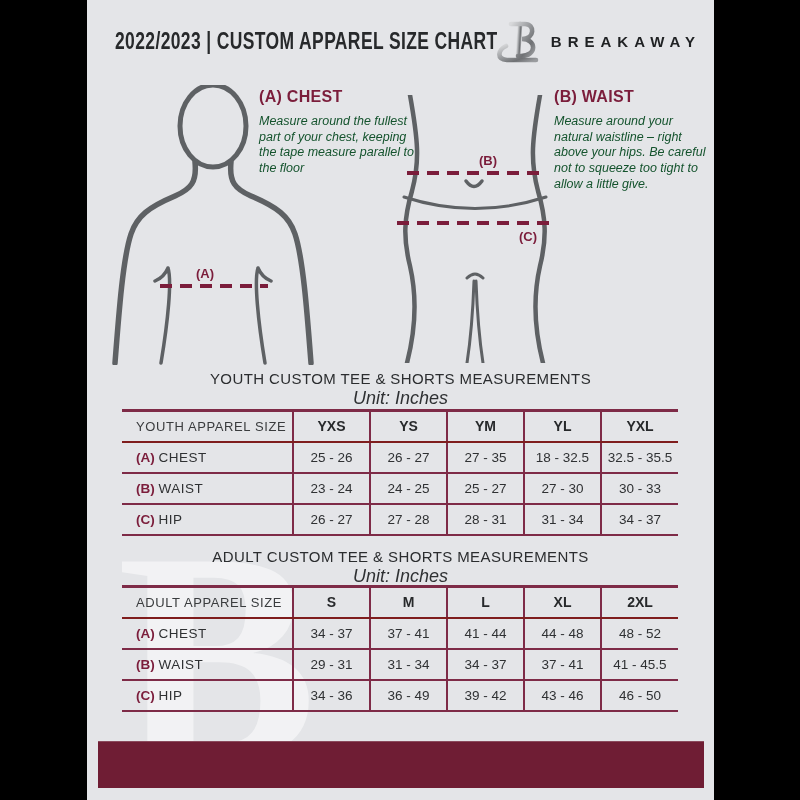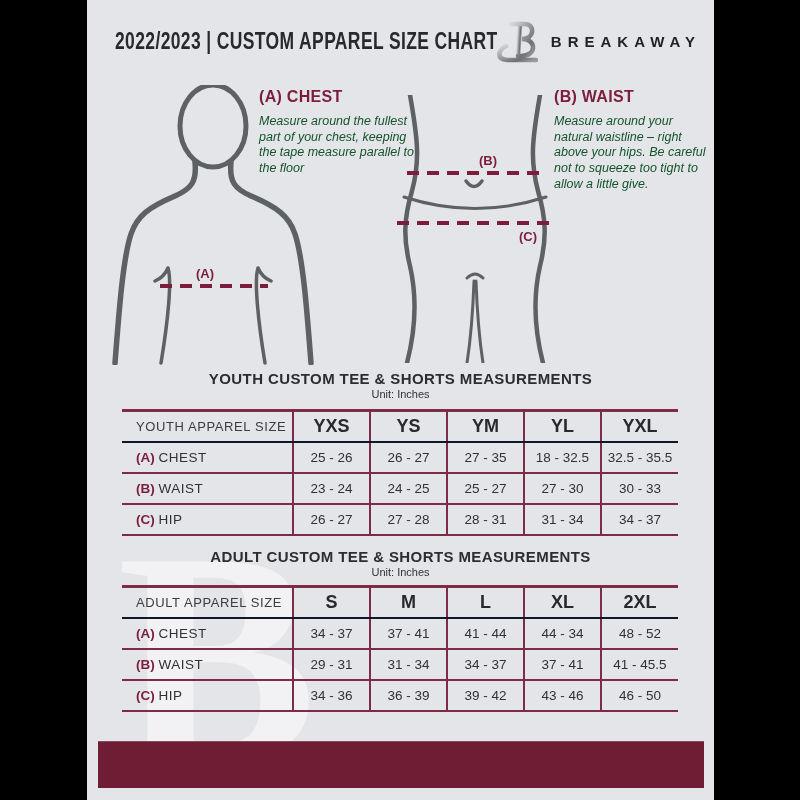--- a/index.html
+++ b/index.html
@@ -31,41 +31,41 @@
   .instr-a { left:172px; top:8px; }
   .instr-b { left:467px; top:8px; }
   .instr-c { left:467px; top:142px; }
   .instr h3 { font-size:16px; font-weight:bold; color:#7b1d3b; letter-spacing:0.3px;
     margin-bottom:8px; }
   .instr p { font-size:12.5px; font-style:italic; line-height:1.25; color:#14532d;
     white-space:pre-line; }
 
   
   .sec-title { position:absolute; width:100%; text-align:center; font-size:15px;
-    font-weight:bold; color:#2b2d2f; letter-spacing:0.4px; }
-  .sec-unit  { position:absolute; width:100%; text-align:center; font-size:11px;
-    color:#2f3133; }
+    font-weight:normal; color:#2b2d2f; letter-spacing:0.4px; }
+  .sec-unit  { position:absolute; width:100%; text-align:center; font-size:18px;
+    font-style:italic; color:#2f3133; }
   .t-youth-title { top:370px; }  .t-youth-unit { top:388px; }
   .t-adult-title { top:548px; }  .t-adult-unit { top:566px; }
 
   
   table { border-collapse:collapse; table-layout:fixed; width:556px; position:absolute;
     left:35px; }
   .tbl-youth { top:409px; }
   .tbl-adult { top:585px; }
   col.c-label { width:171px; }
   col.c-size  { width:77px; }
   th, td { height:31px; font-size:13.5px; color:#2f3133; text-align:center;
     vertical-align:middle; padding:0; }
   tr > *:first-child { text-align:left; padding-left:14px; }
-  thead th { border-top:3px solid #7e2b47; border-bottom:2px solid #0f172a; }
+  thead th { border-top:3px solid #7e2b47; border-bottom:2px solid #7f1d1d; }
   tbody td { border-bottom:2px solid #7e2b47; }
   th + th, td + td { border-left:2px solid #7e2b47; }
   .size-col-header { font-size:13px; font-weight:normal; letter-spacing:0.6px; color:#3a3c3e; }
-  .size-h { font-weight:bold; font-size:18px; color:#27292b; }
+  .size-h { font-weight:bold; font-size:14px; color:#27292b; }
   .row-prefix { font-weight:bold; color:#7b1d3b; }
   .row-label { letter-spacing:0.5px; }
 
   
   .footer-bar { position:absolute; left:11px; top:741px; width:606px; height:47px;
     background:#6f1d34; border-top:1px solid #8a4a5c; }
 
   svg text.fig-label { font-family:"Liberation Sans", sans-serif; font-size:13px;
     font-weight:bold; fill:#7b1d3b; }
 </style>
@@ -210,37 +210,37 @@
           <th class="size-h">2XL</th>
         </tr>
       </thead>
       <tbody>
         <tr>
           <td><span class="row-prefix">(A)</span>
               <span class="row-label">CHEST</span></td>
           <td>34 - 37</td>
           <td>37 - 41</td>
           <td>41 - 44</td>
-          <td>44 - 34</td>
+          <td>44 - 48</td>
           <td>48 - 52</td>
         </tr>
         <tr>
           <td><span class="row-prefix">(B)</span>
               <span class="row-label">WAIST</span></td>
           <td>29 - 31</td>
           <td>31 - 34</td>
           <td>34 - 37</td>
           <td>37 - 41</td>
           <td>41 - 45.5</td>
         </tr>
         <tr>
           <td><span class="row-prefix">(C)</span>
               <span class="row-label">HIP</span></td>
           <td>34 - 36</td>
-          <td>36 - 39</td>
+          <td>36 - 49</td>
           <td>39 - 42</td>
           <td>43 - 46</td>
           <td>46 - 50</td>
         </tr>
       </tbody>
     </table>
 
     <div class="footer-bar"></div>
   </div>
 </div>

